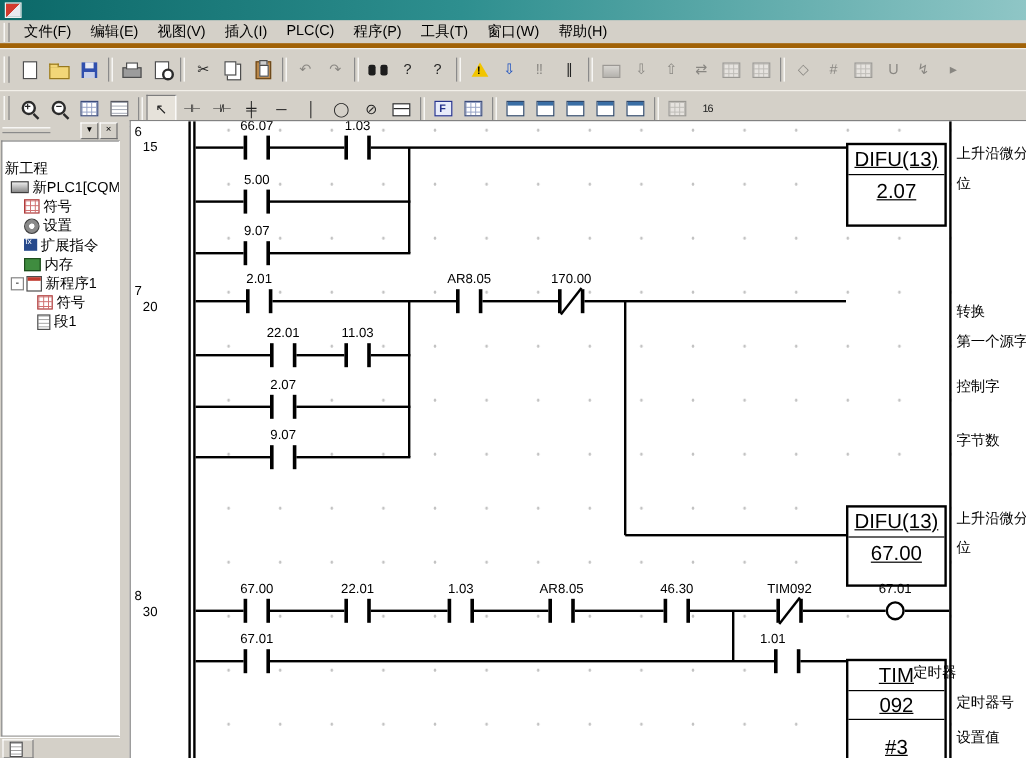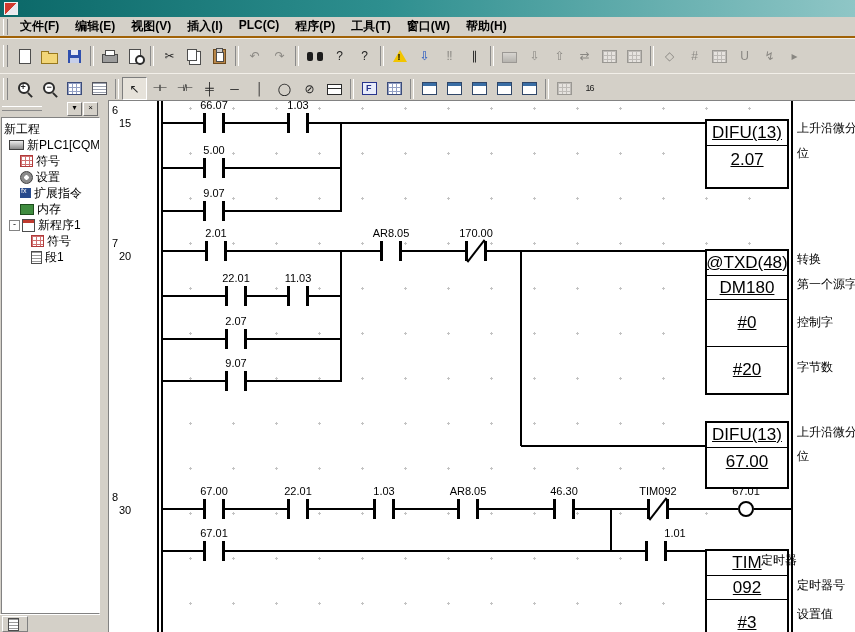--- a/index.html
+++ b/index.html
@@ -7,21 +7,21 @@
     width:855px;height:632px;overflow:hidden;position:relative;
     background:#d4d0c8;font-family:"Liberation Sans",sans-serif;font-size:12px;color:#000;
     -webkit-font-smoothing:none;
   }
   
   .titlebar{height:17px;background:linear-gradient(90deg,#0b6868 0%,#2e8f8f 45%,#8fc6c6 100%);
     color:#fff;display:flex;align-items:center;padding:0 4px;font-size:11px;font-weight:bold;white-space:nowrap;}
   .app-icon{width:12px;height:11px;margin-right:4px;flex:none;
     background:linear-gradient(135deg,#d23a2e 0 50%,#e9e9ef 50% 100%);border:1px solid #f0f0f0;}
   
-  .menubar{height:19px;background:#d4d0c8;display:flex;align-items:center;padding-left:1px;border-bottom:2px solid #a16207;font-weight:bold;}
+  .menubar{height:19px;background:#d4d0c8;display:flex;align-items:center;padding-left:1px;border-bottom:4px solid #a16207;}
   .menu-item{padding:2px 8px;cursor:default;}
   .grip{width:3px;height:16px;border-left:1px solid #ffffff;border-right:1px solid #868686;margin:0 4px 0 2px;flex:none;}
   
   .toolbar{background:#d4d0c8;display:flex;align-items:center;padding-left:1px;border-top:1px solid #f2efe9;}
   #toolbar1{height:34px;}
   #toolbar2{height:29px;border-bottom:1px solid #9c988f;}
   .toolbar .grip{height:22px;}
   .tbtn{width:23px;height:21px;display:flex;align-items:center;justify-content:center;flex:none;
     border:1px solid transparent;color:#222;}
   .tbtn.disabled{opacity:.42;filter:grayscale(1);}
@@ -66,21 +66,21 @@
   .i-magplus::after{content:"+";}
   .i-magminus::after{content:"−";left:2px;}
   .i-magplus::before,.i-magminus::before{content:"";position:absolute;right:-5px;bottom:-4px;width:6px;height:2px;background:#2b2b2b;transform:rotate(45deg);}
   
   .workspace{position:absolute;left:0;top:100px;right:0;bottom:0;display:flex;}
   .project-panel{width:100px;flex:none;display:flex;flex-direction:column;background:#d4d0c8;}
   .panel-header{height:15px;display:flex;align-items:center;padding:1px 2px;flex:none;}
   .panel-header .hgrip{width:40px;height:3px;border-top:1px solid #fff;border-bottom:1px solid #8a8a8a;margin-right:auto;}
   .phbtn{width:13px;height:12px;background:#d4d0c8;border:1px solid;border-color:#ffffff #6f6f6f #6f6f6f #ffffff;
     font-size:8px;line-height:10px;text-align:center;margin-left:1px;flex:none;}
-  .tree{flex:1;background:#fff;border:1px solid #828282;border-right-color:#fff;margin:0 0 0 1px;overflow:hidden;padding-top:3px;}
+  .tree{flex:1;background:#fff;border:1px solid #828282;border-right-color:#fff;margin:0 0 0 1px;overflow:hidden;padding-top:14px;}
   .tree-row{height:16px;display:flex;align-items:center;white-space:nowrap;}
   .expander{width:9px;height:9px;border:1px solid #848484;background:#fff;font-size:9px;line-height:7px;text-align:center;margin-right:2px;flex:none;}
   .titem{flex:none;margin-right:3px;position:relative;display:inline-block;}
   .t-plc{width:13px;height:8px;background:linear-gradient(#ececec,#8a8a8a);border:1px solid #3f3f3f;}
   .t-symbols{width:11px;height:10px;background:#fff;border:1px solid #b03a3a;
     background-image:linear-gradient(#d07070 1px,transparent 1px),linear-gradient(90deg,#d07070 1px,transparent 1px);background-size:4px 4px;}
   .t-settings{width:11px;height:11px;border-radius:50%;border:1px solid #3f3f3f;background:radial-gradient(circle 2px at 50% 50%,#fff 2px,#8a8a8a 2.5px);}
   .t-instr{width:11px;height:10px;background:#274a8c;}
   .t-instr::before{content:"fx";position:absolute;left:1px;top:-1px;font-size:7px;color:#fff;}
   .t-memory{width:12px;height:9px;background:#3f8c3f;border:1px solid #1d4d1d;}
@@ -375,26 +375,20 @@
       <div class="hw" style="left: 645px; width: 37px; top: 407px;"></div>
       <div class="hw" style="left: 54px; width: 542px; top: 449px;"></div>
       <div class="vw" style="left: 231px; top: 22px; height: 88px;"></div>
       <div class="vw" style="left: 231px; top: 150px; height: 130px;"></div>
       <div class="vw" style="left: 411px; top: 150px; height: 195px;"></div>
       <div class="vw" style="left: 501px; top: 408px; height: 42px;"></div>
       <div class="lbox" style="left: 596px; top: 18px; width: 84px;">
         <div class="lrow" style="height: 24px;">DIFU(13)</div>
         <div class="lrow bt vtop" style="height: 42px;">2.07</div>
       </div>
-      <div class="lbox" style="left: 596px; top: 148px; width: 84px;">
-        <div class="lrow" style="height: 24px;">@TXD(48)</div>
-        <div class="lrow bt" style="height: 24px;">DM180</div>
-        <div class="lrow bt" style="height: 47px;">#0</div>
-        <div class="lrow bt" style="height: 47px;">#20</div>
-      </div>
       <div class="lbox" style="left: 596px; top: 320px; width: 84px;">
         <div class="lrow" style="height: 24px;">DIFU(13)</div>
         <div class="lrow bt vtop" style="height: 40px;">67.00</div>
       </div>
       <div class="lbox" style="left: 596px; top: 448px; width: 84px;">
         <div class="lrow" style="height: 24px; text-align: right;">TIM</div>
         <div class="lrow bt" style="height: 24px;">092</div>
         <div class="lrow bt" style="height: 46px;">#3</div>
       </div>
       <div class="contact" style="left: 94px; top: 12px;">
@@ -486,21 +480,21 @@
       <div class="clabel" style="left: 521px; top: 384px;">TIM092</div>
       <div class="contact" style="left: 94px; top: 440px;">
         <i class="cbar l"></i>
         <i class="cbar r"></i>
       </div>
       <div class="clabel" style="left: 77px; top: 426px;">67.01</div>
       <div class="contact" style="left: 536px; top: 440px;">
         <i class="cbar l"></i>
         <i class="cbar r"></i>
       </div>
-      <div class="clabel" style="left: 538px; top: 426px;">1.01</div>
+      <div class="clabel" style="left: 507px; top: 426px;">1.01</div>
       <div class="coil" style="left: 629px; top: 400px;"></div>
       <div class="clabel" style="left: 609px; top: 384px;">67.01</div>
       <div class="comment" style="left: 688px; top: 21px;">上升沿微分</div>
       <div class="comment" style="left: 688px; top: 46px;">位</div>
       <div class="comment" style="left: 688px; top: 152px;">转换</div>
       <div class="comment" style="left: 688px; top: 177px;">第一个源字</div>
       <div class="comment" style="left: 688px; top: 215px;">控制字</div>
       <div class="comment" style="left: 688px; top: 260px; font-family: Liberation Serif, serif;">字节数</div>
       <div class="comment" style="left: 688px; top: 325px;">上升沿微分</div>
       <div class="comment" style="left: 688px; top: 349px;">位</div>

